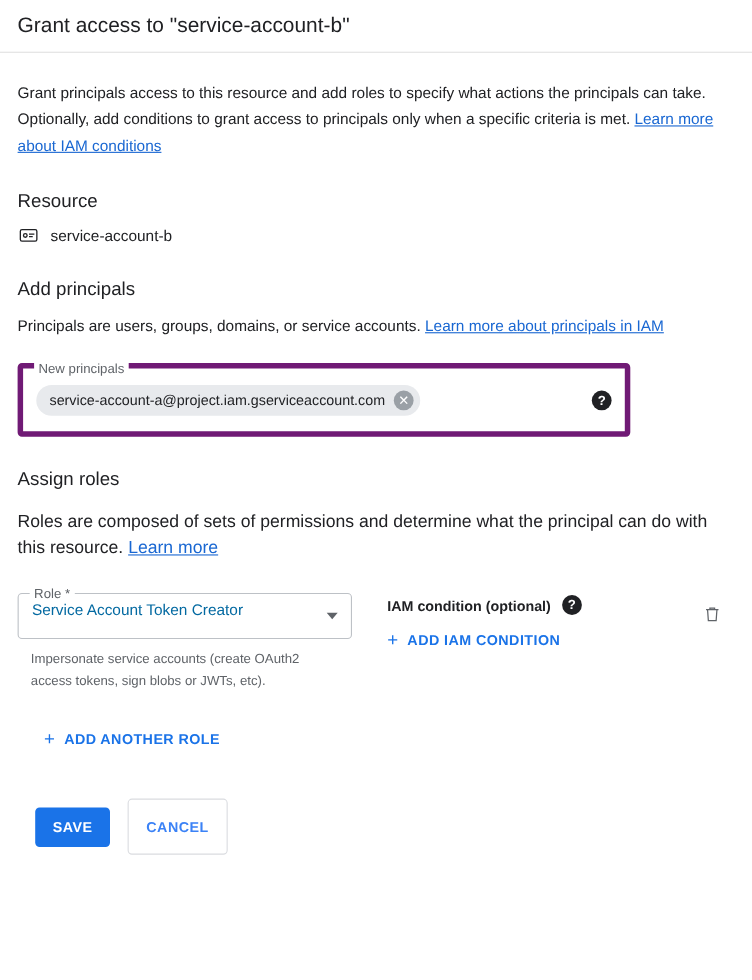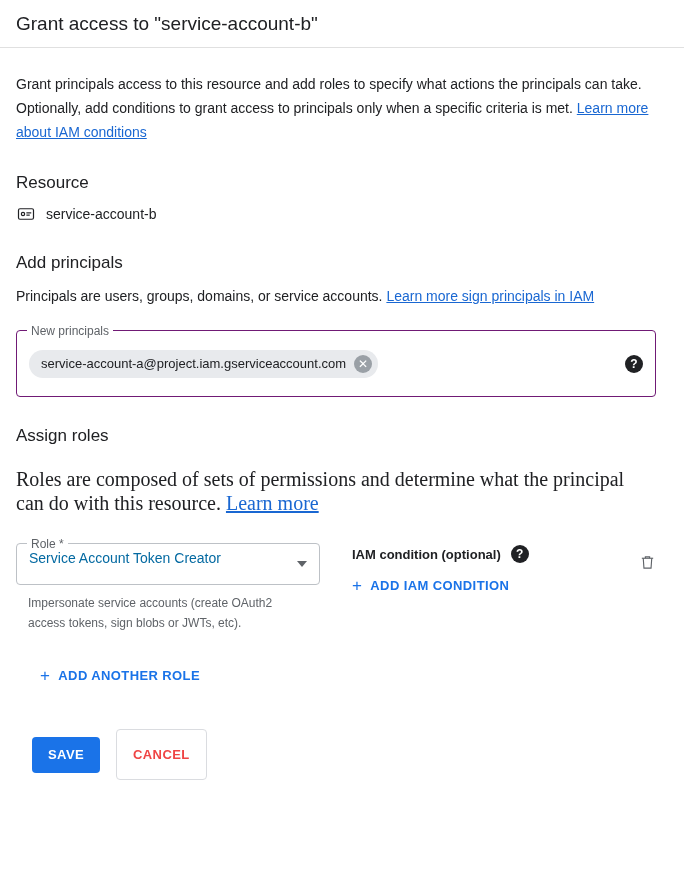--- a/index.html
+++ b/index.html
@@ -75,26 +75,26 @@
   }
   
   .princ-text {
     font-size: 14px;
     line-height: 24px;
     max-width: 640px;
     margin-top: 2px;
   }
   .field-outline {
     position: relative;
-    border: 1px solid #701a75;
+    border: 5px solid #701a75;
     border-radius: 4px;
     margin-top: 22px;
     padding: 14px 12px;
     min-height: 67px;
-    width: 640px;
+    width: 557px;
     display: flex;
     align-items: center;
   }
   .field-legend {
     position: absolute;
     top: -8px;
     left: 10px;
     background: #ffffff;
     padding: 0 4px;
     font-size: 12px;
@@ -139,24 +139,23 @@
     cursor: pointer;
   }
   .field-help {
     position: absolute;
     right: 12px;
     top: 50%;
     transform: translateY(-50%);
   }
   
   .roles-text {
-    font-size: 20px;
+    font-size: 16px;
     line-height: 24px;
     max-width: 640px;
-    font-family: Liberation Serif, serif;
   }
   .role-grid {
     display: flex;
     align-items: flex-start;
     margin-top: 28px;
   }
   .role-col {
     width: 304px;
   }
   .select-outline {
@@ -254,21 +253,21 @@
     height: 36px;
     padding: 0 16px;
     font-size: 13px;
     font-weight: bold;
     letter-spacing: .4px;
     cursor: pointer;
     font-family: "Liberation Sans", sans-serif;
   }
   .btn-outline {
     background: #ffffff;
-    color: #ef4444;
+    color: #3b82f6;
     border: 1px solid #dadce0;
     border-radius: 4px;
     height: 51px;
     padding: 0 16px;
     font-size: 13px;
     font-weight: bold;
     letter-spacing: .4px;
     cursor: pointer;
     font-family: "Liberation Sans", sans-serif;
   }
@@ -293,21 +292,21 @@
           <rect x="2" y="5" width="20" height="14" rx="2"></rect>
           <circle cx="8" cy="12" r="2.2"></circle>
           <line x1="12.5" y1="10.5" x2="19" y2="10.5"></line>
           <line x1="12.5" y1="13.5" x2="17" y2="13.5"></line>
         </svg>
       </span>
       <span>service-account-b</span>
     </div>
 
     <h2 class="section">Add principals</h2>
-    <p class="princ-text"><span>Principals are users, groups, domains, or service accounts. </span><a class="link">Learn more sign principals in IAM</a></p>
+    <p class="princ-text"><span>Principals are users, groups, domains, or service accounts. </span><a class="link">Learn more about principals in IAM</a></p>
 
     <div class="field-outline">
       <span class="field-legend">New principals</span>
       <span class="chip">
         <span>service-account-a@project.iam.gserviceaccount.com</span>
         <span class="chip-x">✕</span>
       </span>
       <span class="field-help help-icon">?</span>
     </div>
 

